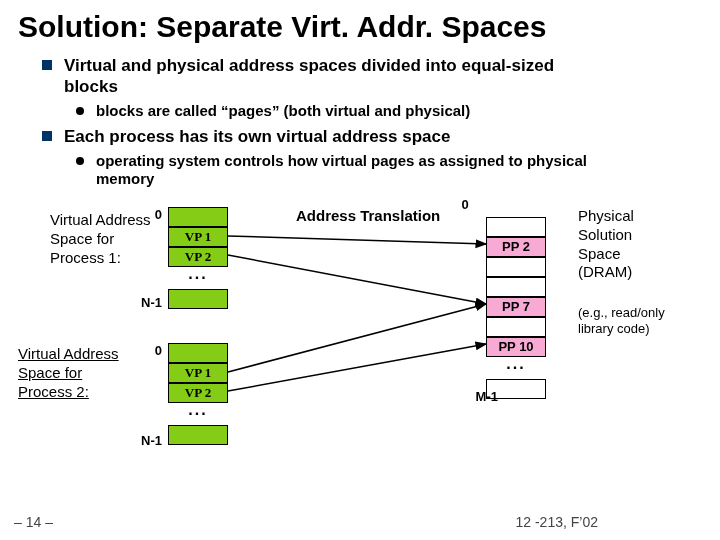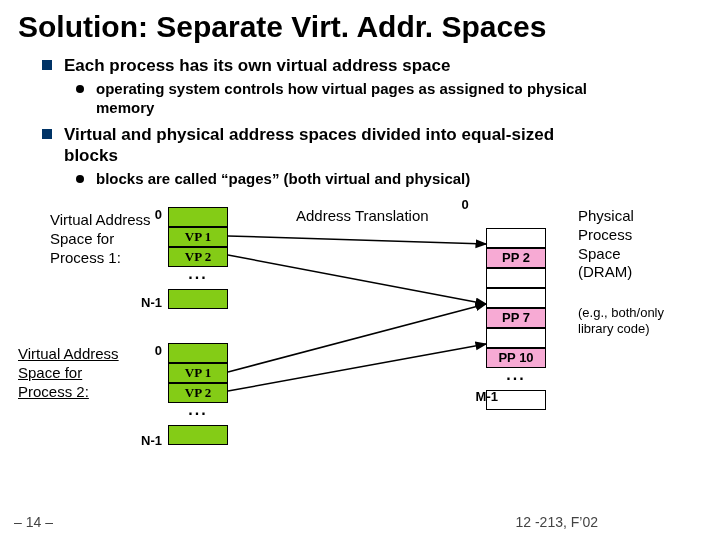--- a/index.html
+++ b/index.html
@@ -125,21 +125,21 @@
   .idx {
     position: absolute;
     font-size: 13px;
     font-weight: bold;
     text-align: right;
     width: 30px;
   }
   .addr-trans {
     position: absolute;
     font-size: 15px;
-    font-weight: normal;
+    font-weight: bold;
     text-align: center;
   }
   svg.arrows {
     position: absolute;
     left: 0;
     top: 0;
     width: 700px;
     height: 280px;
     pointer-events: none;
   }
@@ -159,32 +159,32 @@
   }
 </style>
 </head>
 <body>
 
 <div class="slide">
 
   <h1 class="title">Solution: Separate Virt. Addr. Spaces</h1>
 
   <ul class="top">
+    <li>
+      <span>Virtual and physical address spaces divided into equal-sized blocks</span>
+      <ul class="sub">
+        <li>blocks are called “pages” (both virtual and physical)</li>
+      </ul>
+    </li>
     <li>
       <span>Each process has its own virtual address space</span>
       <ul class="sub">
         <li>operating system controls how virtual pages as assigned to physical memory</li>
       </ul>
     </li>
-    <li>
-      <span>Virtual and physical address spaces divided into equal-sized blocks</span>
-      <ul class="sub">
-        <li>blocks are called “pages” (both virtual and physical)</li>
-      </ul>
-    </li>
   </ul>
 
   <div class="diagram">
 
     <div class="vas-label" style="left:0; top:14px;margin-left:32px;">Virtual Address Space for Process 1:</div>
     <div class="vas-label" style="left:0; top:148px;text-decoration:underline;">Virtual Address Space for Process 2:</div>
 
     <div class="idx" style="left:114px; top:10px;">0</div>
     <div class="vtable" style="left:150px; top:10px;">
       <div class="cell sandy"></div>
@@ -199,35 +199,35 @@
     <div class="vtable" style="left:150px; top:146px;">
       <div class="cell sandy"></div>
       <div class="cell sandy">VP 1</div>
       <div class="cell sandy">VP 2</div>
       <div class="ellip">...</div>
       <div class="cell sandy"></div>
     </div>
     <div class="idx" style="left:114px; top:236px;">N-1</div>
 
     <div class="idx" style="left:432px; top:0px; text-align:center;">0</div>
-    <div class="ptable" style="left:468px; top:31px;">
+    <div class="ptable" style="left:468px; top:20px;">
       <div class="cell white"></div>
       <div class="cell pink">PP 2</div>
       <div class="cell white"></div>
       <div class="cell white"></div>
       <div class="cell pink">PP 7</div>
       <div class="cell white"></div>
       <div class="cell pink">PP 10</div>
       <div class="ellip">...</div>
       <div class="cell white"></div>
     </div>
     <div class="idx" style="left:444px; top:192px; width:36px;">M-1</div>
 
-    <div class="phys-label" style="left:560px; top:10px;">Physical Process Space (DRAM)</div>
-    <div class="note" style="left:560px; top:108px;">(e.g., both/only library code)</div>
+    <div class="phys-label" style="left:560px; top:10px;">Physical Solution Space (DRAM)</div>
+    <div class="note" style="left:560px; top:108px;">(e.g., read/only library code)</div>
 
     <div class="addr-trans" style="left:278px; top:10px;">Address Translation</div>
 
     <svg class="arrows">
       <defs>
         <marker id="ah" markerWidth="8" markerHeight="8" refX="7" refY="3" orient="auto">
           <path d="M0,0 L8,3 L0,6 Z" fill="#000"></path>
         </marker>
       </defs>
 

